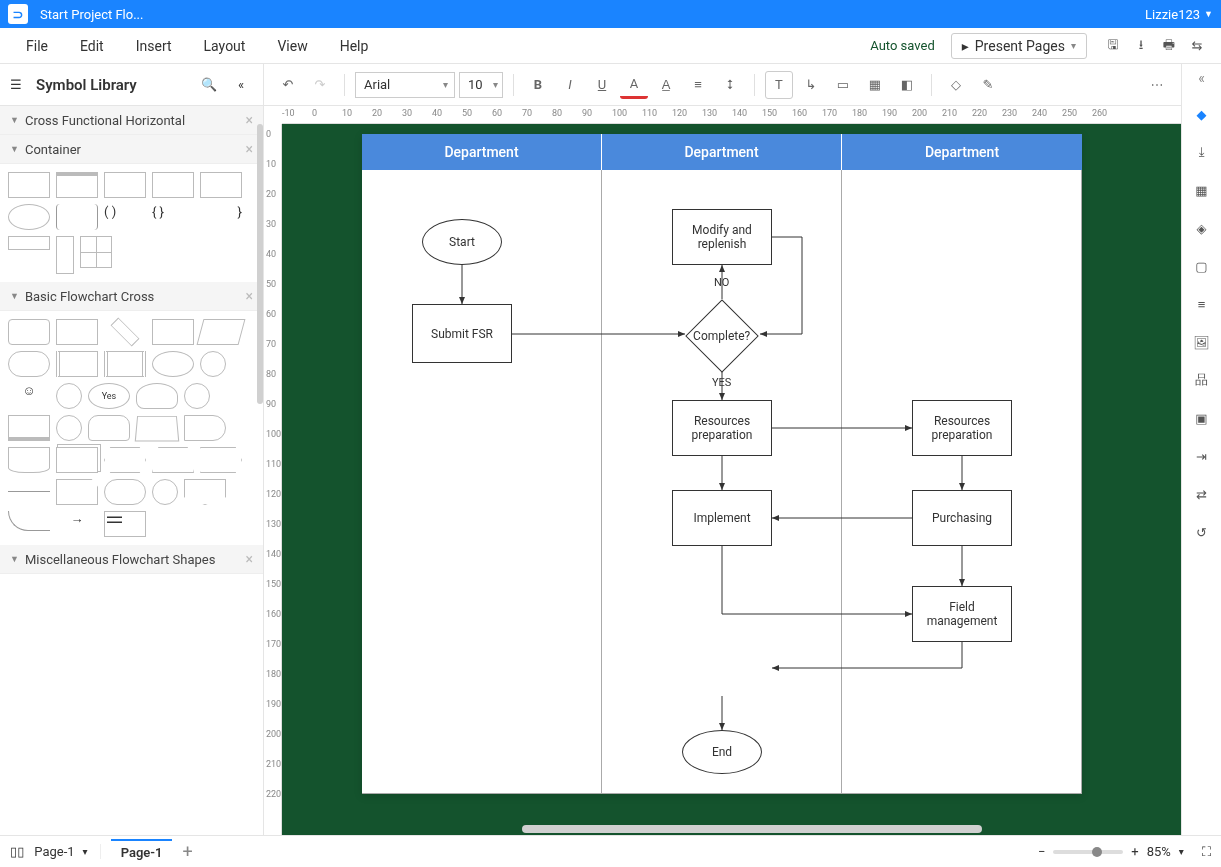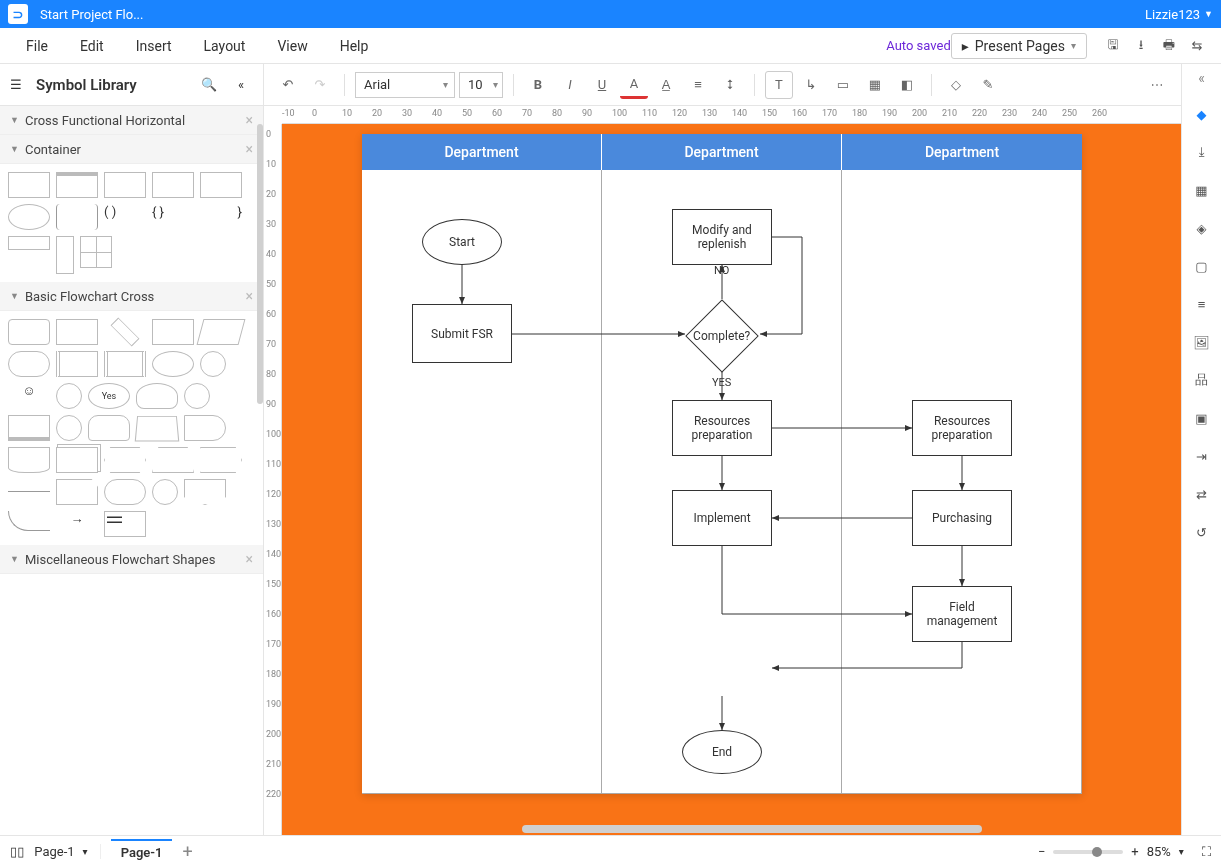--- a/index.html
+++ b/index.html
@@ -9,21 +9,21 @@
 .titlebar { height:28px; background:#1a84ff; color:#fff; display:flex; align-items:center; padding:0 8px; }
 .titlebar .logo { width:20px; height:20px; background:#fff; border-radius:3px; color:#1a84ff; display:flex; align-items:center; justify-content:center; font-weight:bold; margin-right:12px; }
 .titlebar .title { flex:1; font-size:13px; }
 .titlebar .user { display:flex; align-items:center; gap:4px; font-size:13px; }
 .titlebar .user-caret { font-size:9px; }
 
 
 .menubar { height:36px; display:flex; align-items:center; padding:0 10px; border-bottom:1px solid #e5e5e5; }
 .menubar .menu-item { padding:0 16px; font-size:14px; cursor:pointer; }
 .menubar .spacer { flex:1; }
-.menubar .autosaved { color:#6d28d9; font-size:13px; }
+.menubar .autosaved { color:#14532d; margin-right:16px; font-size:13px; }
 .menubar .present { display:flex; align-items:center; gap:6px; padding:4px 10px; border:1px solid #ccc; border-radius:3px; margin-right:12px; cursor:pointer; font-size:14px; }
 .menubar .icon-btn { width:28px; height:28px; display:flex; align-items:center; justify-content:center; cursor:pointer; color:#555; }
 
 
 .main { display:flex; height:calc(100% - 28px - 36px - 32px); }
 .left-panel { width:264px; border-right:1px solid #e5e5e5; display:flex; flex-direction:column; background:#fff; }
 .left-header { height:42px; display:flex; align-items:center; padding:0 10px; border-bottom:1px solid #e5e5e5; gap:8px; }
 .left-header .lib-icon { width:18px; }
 .left-header .lib-title { flex:1; font-weight:600; font-size:15px; }
 .left-header .search-btn,.left-header .collapse-btn { width:24px; height:24px; display:flex; align-items:center; justify-content:center; cursor:pointer; }
@@ -48,21 +48,21 @@
 .font-sel { height:26px; border:1px solid #ccc; padding:0 20px 0 8px; font-size:13px; min-width:100px; display:flex; align-items:center; position:relative; cursor:pointer; }
 .font-sel:after { content:"▾"; position:absolute; right:6px; font-size:10px; color:#888; }
 .size-sel { height:26px; border:1px solid #ccc; padding:0 18px 0 8px; font-size:13px; width:44px; display:flex; align-items:center; position:relative; cursor:pointer; }
 .size-sel:after { content:"▾"; position:absolute; right:4px; font-size:10px; color:#888; }
 
 .ruler-h { height:18px; background:#fff; border-bottom:1px solid #ddd; font-size:9px; color:#888; position:relative; overflow:hidden; margin-left:18px; }
 .ruler-h span { position:absolute; top:2px; }
 .workspace { flex:1; display:flex; overflow:hidden; }
 .ruler-v { width:18px; background:#fff; border-right:1px solid #ddd; font-size:9px; color:#888; position:relative; }
 .ruler-v span { position:absolute; left:2px; transform:translateY(-50%); }
-.canvas { flex:1; background:#f97316; position:relative; overflow:auto; }
+.canvas { flex:1; background:#14532d; position:relative; overflow:auto; }
 .page { position:absolute; left:80px; top:10px; width:720px; height:660px; background:#fff; box-shadow:0 2px 8px rgba(0,0,0,0.15); }
 
 
 .lane-head { position:absolute; top:0; height:36px; background:#4a89dc; color:#fff; display:flex; align-items:center; justify-content:center; font-size:14px; font-weight:500; border-right:1px solid #fff;}
 .lane { position:absolute; top:36px; bottom:0; border-right:1px solid #aaa; }
 .lane:first-of-type { border-left:1px solid #aaa; }
 .page .border-bottom{ position:absolute; bottom:0; left:0; right:0; border-bottom:1px solid #aaa;}
 
 .node { position:absolute; background:#fff; border:1px solid #333; display:flex; align-items:center; justify-content:center; text-align:center; font-size:12px; padding:2px; }
 .node.oval { border-radius:50%; }
@@ -313,21 +313,21 @@
           <div class="lane" style="left:240px;width:240px;"></div>
           <div class="lane" style="left:480px;width:240px;"></div>
           <div class="border-bottom"></div>
 
           <div class="node oval" style="left:60px;top:85px;width:80px;height:46px;">Start</div>
           <div class="node" style="left:50px;top:170px;width:100px;height:59px;">Submit FSR</div>
           <div class="node" style="left:310px;top:75px;width:100px;height:56px;">Modify and replenish</div>
           <div class="node diamond" style="left:334px;top:176px;width:52px;height:52px;">
               <div>Complete?</div>
             </div>
-          <div class="lbl" style="left:352px;top:130px;">NO</div>
+          <div class="lbl" style="left:352px;top:142px;">NO</div>
           <div class="lbl" style="left:350px;top:242px;">YES</div>
           <div class="node" style="left:310px;top:266px;width:100px;height:56px;">Resources preparation</div>
           <div class="node" style="left:550px;top:266px;width:100px;height:56px;">Resources preparation</div>
           <div class="node" style="left:310px;top:356px;width:100px;height:56px;">Implement</div>
           <div class="node" style="left:550px;top:356px;width:100px;height:56px;">Purchasing</div>
           <div class="node" style="left:550px;top:452px;width:100px;height:56px;">Field management</div>
           <div class="node oval" style="left:320px;top:596px;width:80px;height:44px;">End</div>
 
           <svg class="arrows">
             <defs>

